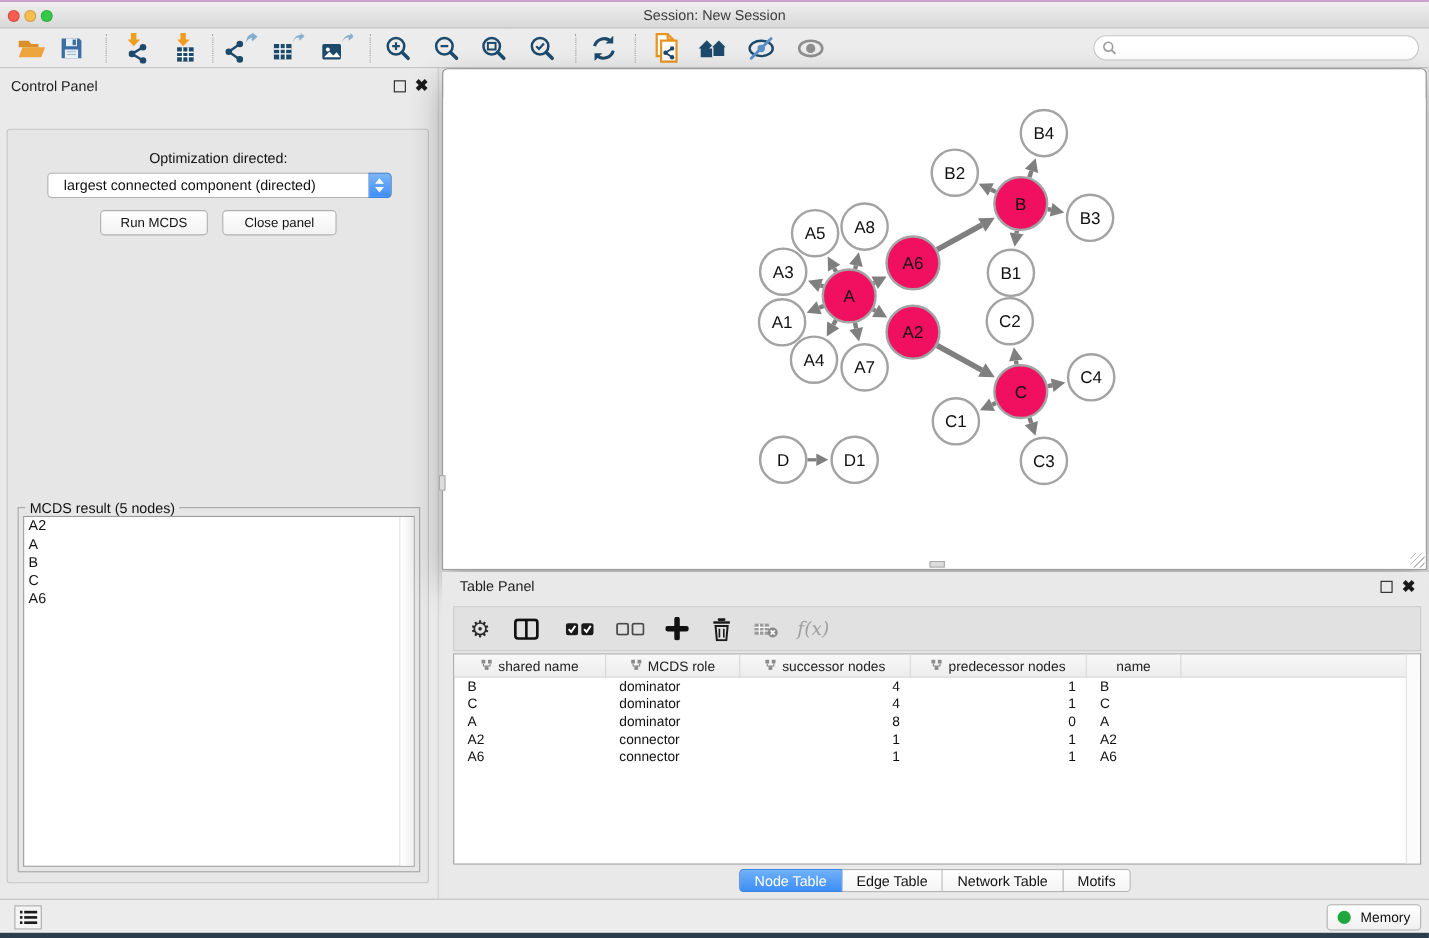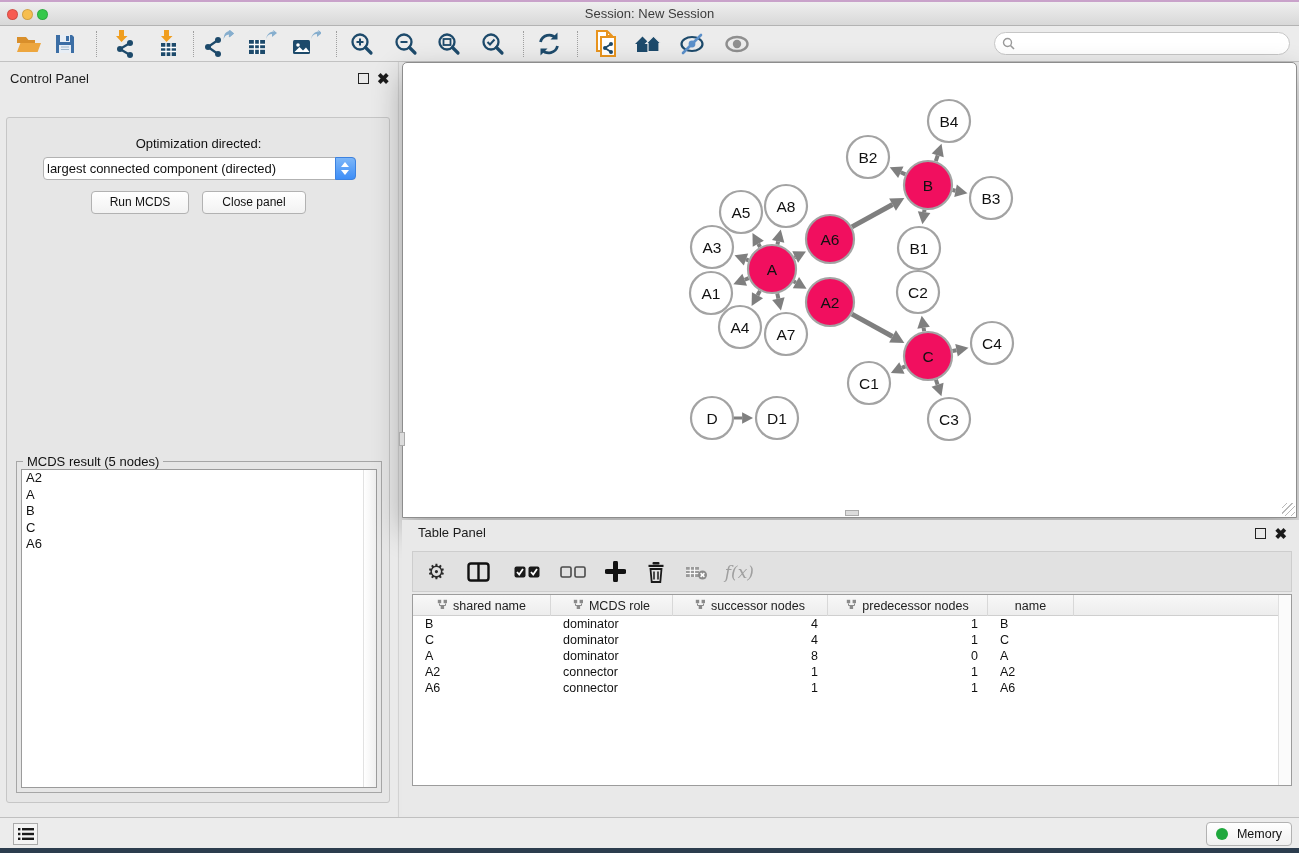--- a/index.html
+++ b/index.html
@@ -36,21 +36,21 @@
   .seg-tabs { position:absolute; display:flex; z-index:5; }
   .seg { height:21px; line-height:19px; padding:0 13px; font-size:13px; background:linear-gradient(#ffffff,#f4f4f4);
     border:1px solid #b4b4b4; border-left:none; color:#111; cursor:default; }
   .seg:first-child { border-left:1px solid #b4b4b4; border-radius:4px 0 0 4px; }
   .seg:last-child { border-radius:0 4px 4px 0; }
   .seg.selected { background:linear-gradient(#6fb1f9,#3e8ef7); color:#fff; border-color:#3c82e0; }
   .cp-tabs { left:78px; top:33px; }
   .opt-label { position:absolute; left:0; top:74px; width:397px; text-align:center; font-size:13px; color:#111; }
   .combo { position:absolute; left:43px; top:95px; width:313px; height:23px; background:#fff;
     border:1px solid #b2b2b2; border-radius:4px; display:flex; align-items:center; }
-  .combo-text { flex:1; font-size:13px; padding-left:3px; color:#111; white-space:nowrap; overflow:hidden; }
+  .combo-text { flex:1; font-size:13px; padding-left:14px; color:#111; white-space:nowrap; overflow:hidden; }
   .combo-btn { width:21px; height:23px; margin:-1px -1px -1px 0; border-radius:0 4px 4px 0;
     background:linear-gradient(#7cb6f8,#3e8ef7); position:relative; border:1px solid #3c82e0; }
   .combo-btn .up { position:absolute; left:5px; top:4px; width:0; height:0; border-left:4.5px solid transparent; border-right:4.5px solid transparent; border-bottom:5px solid #fff; }
   .combo-btn .down { position:absolute; left:5px; bottom:4px; width:0; height:0; border-left:4.5px solid transparent; border-right:4.5px solid transparent; border-top:5px solid #fff; }
   .btn { position:absolute; height:23px; background:linear-gradient(#ffffff,#f2f2f2);
     border:1px solid #b2b2b2; border-radius:4px; font-size:12px; color:#111; text-align:center; line-height:21px; }
   .btn-run { left:91px; top:129px; width:98px; }
   .btn-close { left:202px; top:129px; width:104px; }
   .mcds-fieldset { position:absolute; left:16px; top:399px; width:366px; height:332px; border:1px solid #a6a6a6; }
   .mcds-legend { position:absolute; top:-8px; left:6px; background:#e6e6e6; padding:0 4px; font-size:13px; color:#111; }
@@ -511,20 +511,26 @@
           <div class="td-cell" style="width: 138px; padding-left: 12px; text-align: left;">A6</div>
           <div class="td-cell" style="width: 122px; padding-left: 12px; text-align: left;">connector</div>
           <div class="td-cell" style="width: 155px; padding-right: 10px; text-align: right;">1</div>
           <div class="td-cell" style="width: 160px; padding-right: 10px; text-align: right;">1</div>
           <div class="td-cell" style="width: 86px; padding-left: 12px; text-align: left;">A6</div>
         </div>
       </div>
     <div class="tp-scroll"></div>
   </div>
 
+  <div class="seg-tabs tp-tabs">
+    <div class="seg selected">Node Table</div>
+    <div class="seg">Edge Table</div>
+    <div class="seg">Network Table</div>
+    <div class="seg">Motifs</div>
+  </div>
 </div>
 
 <div class="statusbar">
   <div class="list-btn">
     <svg width="16" height="14" viewBox="0 0 16 14">
         <rect x="0" y="1" width="2.4" height="2.4" fill="#1a1a1a"></rect>
         <rect x="4" y="1" width="12" height="2.4" fill="#1a1a1a"></rect>
         <rect x="0" y="5.8" width="2.4" height="2.4" fill="#1a1a1a"></rect>
         <rect x="4" y="5.8" width="12" height="2.4" fill="#1a1a1a"></rect>
         <rect x="0" y="10.6" width="2.4" height="2.4" fill="#1a1a1a"></rect>

